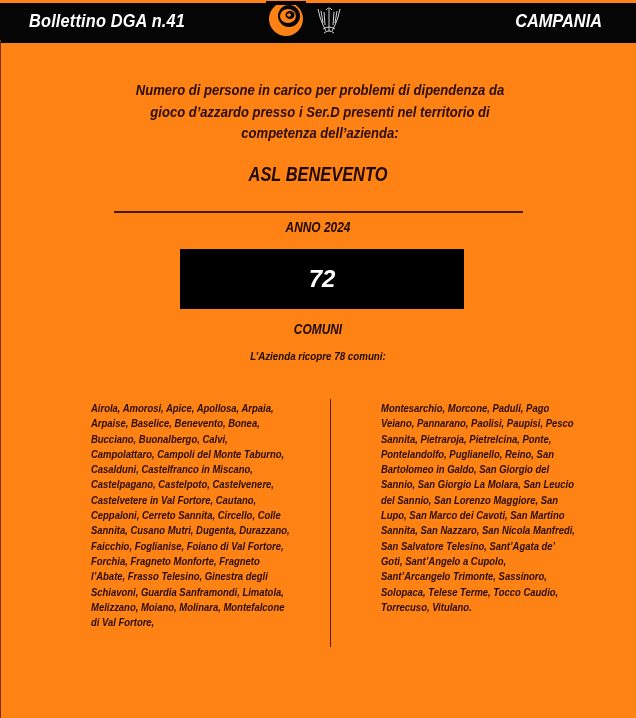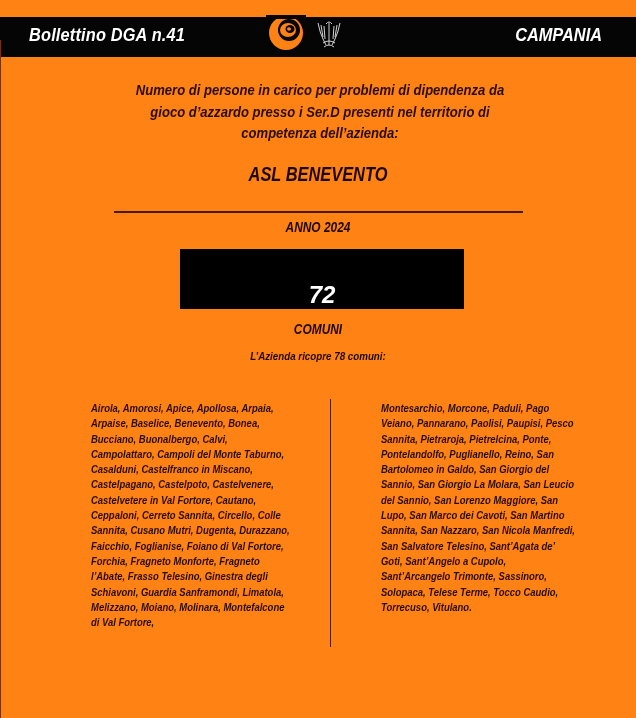--- a/index.html
+++ b/index.html
@@ -4,21 +4,21 @@
 <style>
   html, body { margin:0; padding:0; }
   body {
     width:636px; height:718px; overflow:hidden;
     background:#ff8214;
     font-family:"Liberation Sans", sans-serif;
     color:#2a0d05;
     position:relative;
   }
   .topbar {
-    position:absolute; left:0; top:17px; width:636px; height:40px;
+    position:absolute; left:0; top:3px; width:636px; height:40px;
     background:#050505; color:#ffffff;
   }
   .topbar .title {
     position:absolute; left:29px; top:7px;
     font-size:19px; font-weight:bold; font-style:italic;
     transform:scaleX(0.86); transform-origin:left center;
     letter-spacing:0.2px;
   }
   .topbar .region {
     position:absolute; right:34px; top:7px;
@@ -45,21 +45,21 @@
     position:absolute; left:114px; top:211px; width:409px; height:2px; background:#4a1a08;
   }
   .year {
     position:absolute; left:0; top:219px; width:636px; text-align:center;
     font-size:14px; font-weight:bold; font-style:italic; color:#1e0a04;
     transform:scaleX(0.85); transform-origin:center top;
   }
   .valuebox {
     position:absolute; left:180px; top:249px; width:284px; height:60px;
     background:#000000; color:#ffffff;
-    display:flex; align-items:flex-end; justify-content:center;
+    display:flex; align-items:center; justify-content:center;
     font-size:24px; font-weight:bold; font-style:italic;
   }
   .comuni-h {
     position:absolute; left:0; top:321px; width:636px; text-align:center;
     font-size:14px; font-weight:bold; font-style:italic; color:#1e0a04;
     transform:scaleX(0.85); transform-origin:center top;
   }
   .comuni-sub {
     position:absolute; left:0; top:350px; width:636px; text-align:center;
     font-size:11.5px; font-weight:bold; font-style:italic; color:#1e0a04;

